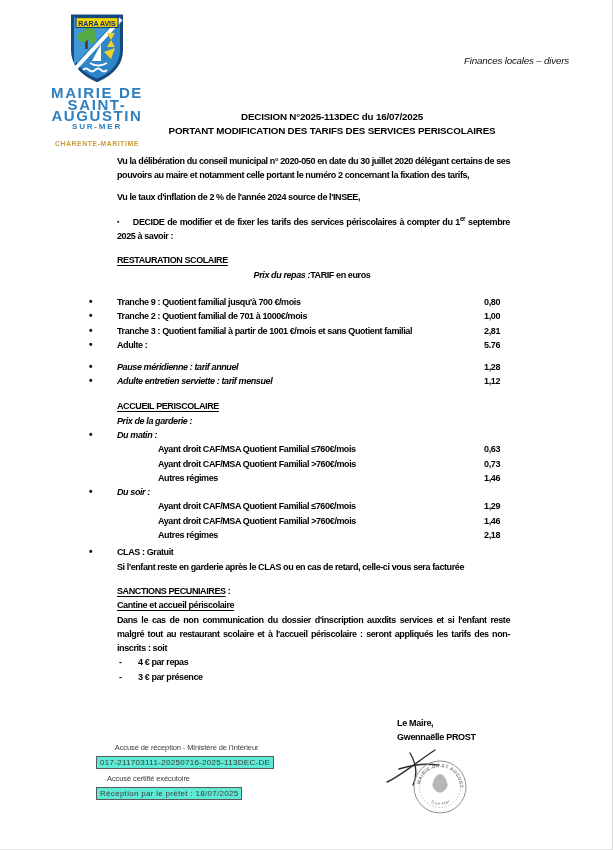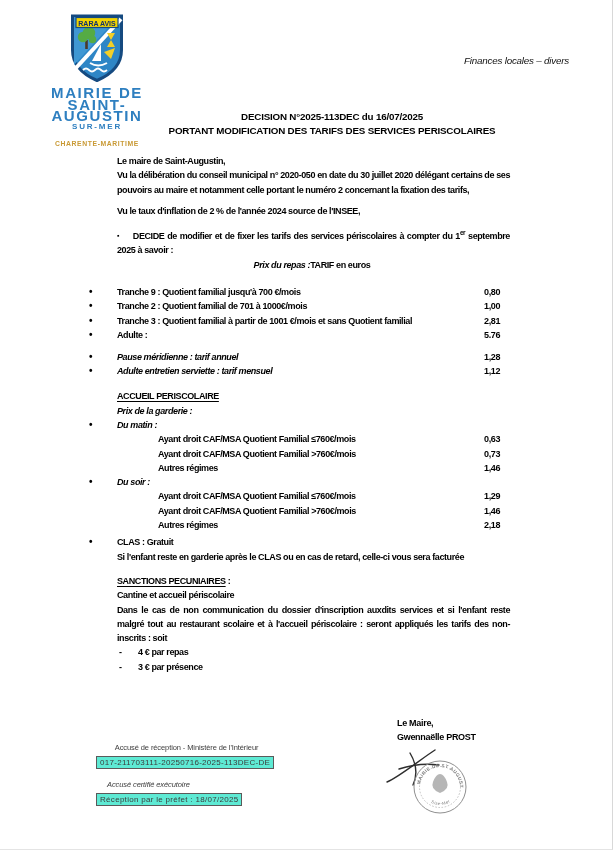--- a/index.html
+++ b/index.html
@@ -54,21 +54,21 @@
   .dash-row .dash { width:19px; }
 
   
   .sig-block { position:absolute; left:397px; top:716px; font-size:9px; font-weight:bold;
                letter-spacing:-0.3px; line-height:14px; }
 
   
   .footer { position:absolute; left:96px; top:743px; font-size:7.5px; font-weight:normal;
             letter-spacing:-0.1px; color:#3c3c3c; }
   .fline { margin-left:3px; line-height:10px;text-align:center; }
-  .fline2 { margin-left:11px; margin-top:11px; line-height:10px;font-style:italic; }
+  .fline2 { margin-left:11px; margin-top:5px; line-height:10px; }
   .fbox { display:inline-block; border:1px solid #5a5a5a; padding:1px 3px; margin-top:3px;
           font-size:8px; letter-spacing:0.3px; background:#5eead4; }
 
   .seal-wrap { position:absolute; left:383px; top:746px; width:104px; height:70px; }
 </style>
 </head>
 <body>
 
 <div class="page">
 
@@ -97,25 +97,27 @@
 
   <div class="doc-class">Finances locales – divers</div>
 
   <div class="title">
     <div>DECISION N°2025-113DEC du 16/07/2025</div>
     <div>PORTANT MODIFICATION DES TARIFS DES SERVICES PERISCOLAIRES</div>
   </div>
 
   <div class="content">
 
-    <div>Le maire de Saint-Augustin,</div>
     <p class="jpara mb">Vu la délibération du conseil municipal n° 2020-050 en date du 30 juillet 2020 délégant certains de ses pouvoirs au maire et notamment celle portant le numéro 2  concernant la fixation des tarifs,</p>
     <p class="mb">Vu le taux d'inflation de 2 % de l'année 2024 source de l'INSEE,</p>
     <p class="jpara"><span class="sqbullet">▪</span><span>DECIDE de modifier et de fixer les tarifs des services périscolaires à compter du 1</span><sup>er</sup><span> septembre 2025 à savoir :</span></p>
 
+    <div class="sec-head">
+      <span class="und">RESTAURATION SCOLAIRE</span>
+    </div>
     <div class="headrow">
       <span class="em">Prix du  repas :</span>
       <span class="right">TARIF  en euros</span>
     </div>
 
     <div class="rows">
       <div class="trow">
         <span class="bullet">•</span>
         <span class="tlabel">Tranche 9 : Quotient familial jusqu'à 700 €/mois</span>
         <span class="tvalue">0,80</span>
@@ -189,21 +191,21 @@
     <div class="trow mt3">
       <span class="bullet">•</span>
       <span class="tlabel">CLAS : Gratuit</span>
     </div>
     <div class="nowrap">Si l'enfant reste en garderie après le CLAS ou en cas de retard, celle-ci vous sera facturée</div>
 
     <div class="sec-head">
       <span class="und">SANCTIONS PECUNIAIRES</span><span> :</span>
     </div>
     <div>
-      <span class="und" style="text-underline-offset:2px;">Cantine et accueil périscolaire</span>
+      <span class="und" style="text-decoration:underline;text-underline-offset:2px;">Cantine et accueil périscolaire</span>
     </div>
     <p class="jpara">Dans le cas de non communication du dossier d'inscription auxdits services et si l'enfant reste malgré tout au restaurant scolaire et à l'accueil périscolaire : seront appliqués les tarifs des non-inscrits : soit</p>
     <div class="dash-row">
       <span class="dash">-</span>
       <span>4 € par repas</span>
     </div>
     <div class="dash-row">
       <span class="dash">-</span>
       <span>3 € par présence</span>
     </div>

